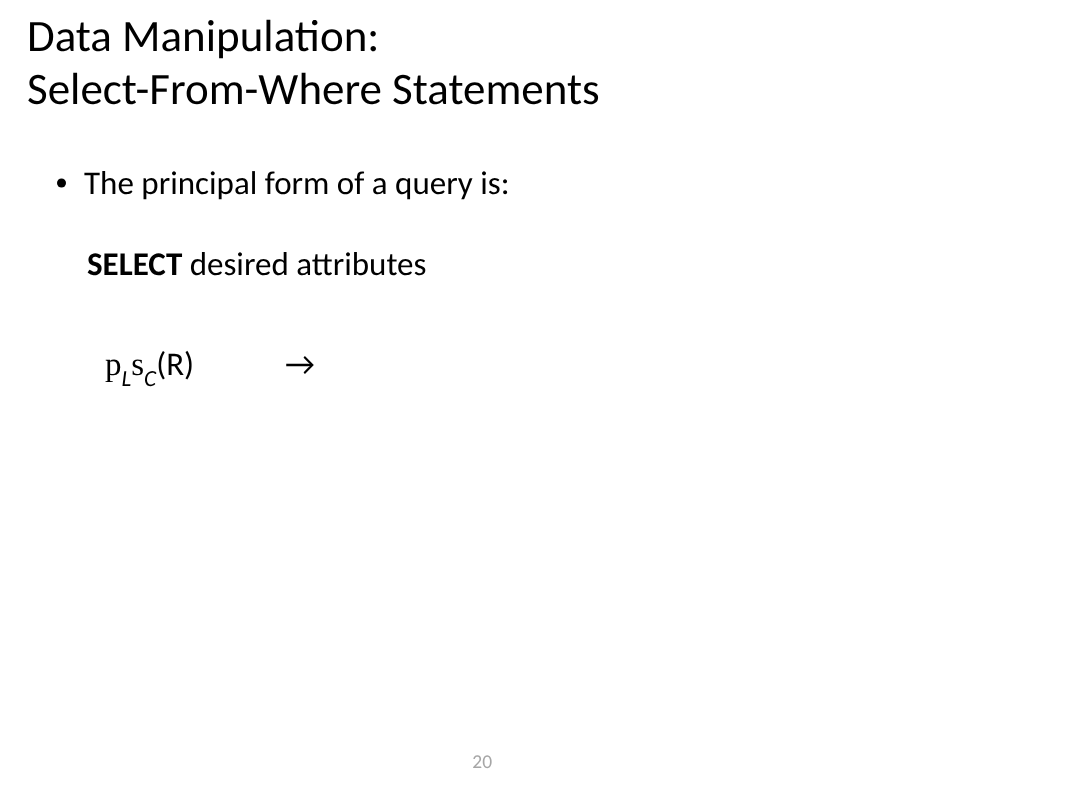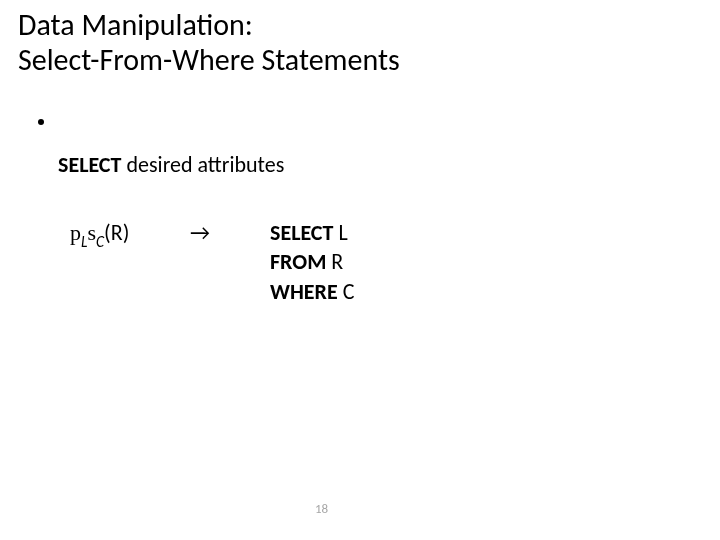--- a/index.html
+++ b/index.html
@@ -93,42 +93,32 @@
 
   <div class="title">
     <div>Data Manipulation:</div>
     <div>Select-From-Where Statements</div>
   </div>
 
   <div class="body">
 
     <div class="bullet">
       <span class="dot"></span>
+      <span>The principal form of a query is:</span>
     </div>
 
     <div class="query-block">
       <div class="query-line">
         <span class="kw">SELECT</span><span> desired attributes</span>
       </div>
     </div>
 
     <div class="algebra-row">
       <div class="alg-expr">
         <span class="sym">p</span><span class="sub">L</span><span class="sym">s</span><span class="sub">C</span><span>(R)</span>
       </div>
       <div class="arrow">→</div>
-      <div class="sql-block">
-        <div class="sql-line">
-          <span class="kw">SELECT</span><span> L</span>
-        </div>
-        <div class="sql-line">
-          <span class="kw">FROM</span><span> R</span>
-        </div>
-        <div class="sql-line">
-          <span class="kw">WHERE</span><span> C</span>
-        </div>
-      </div>
     </div>
 
   </div>
 
-  <div class="page-num">18</div>
+  <div class="page-num">20</div>
 </div>
 
 </body></html>

